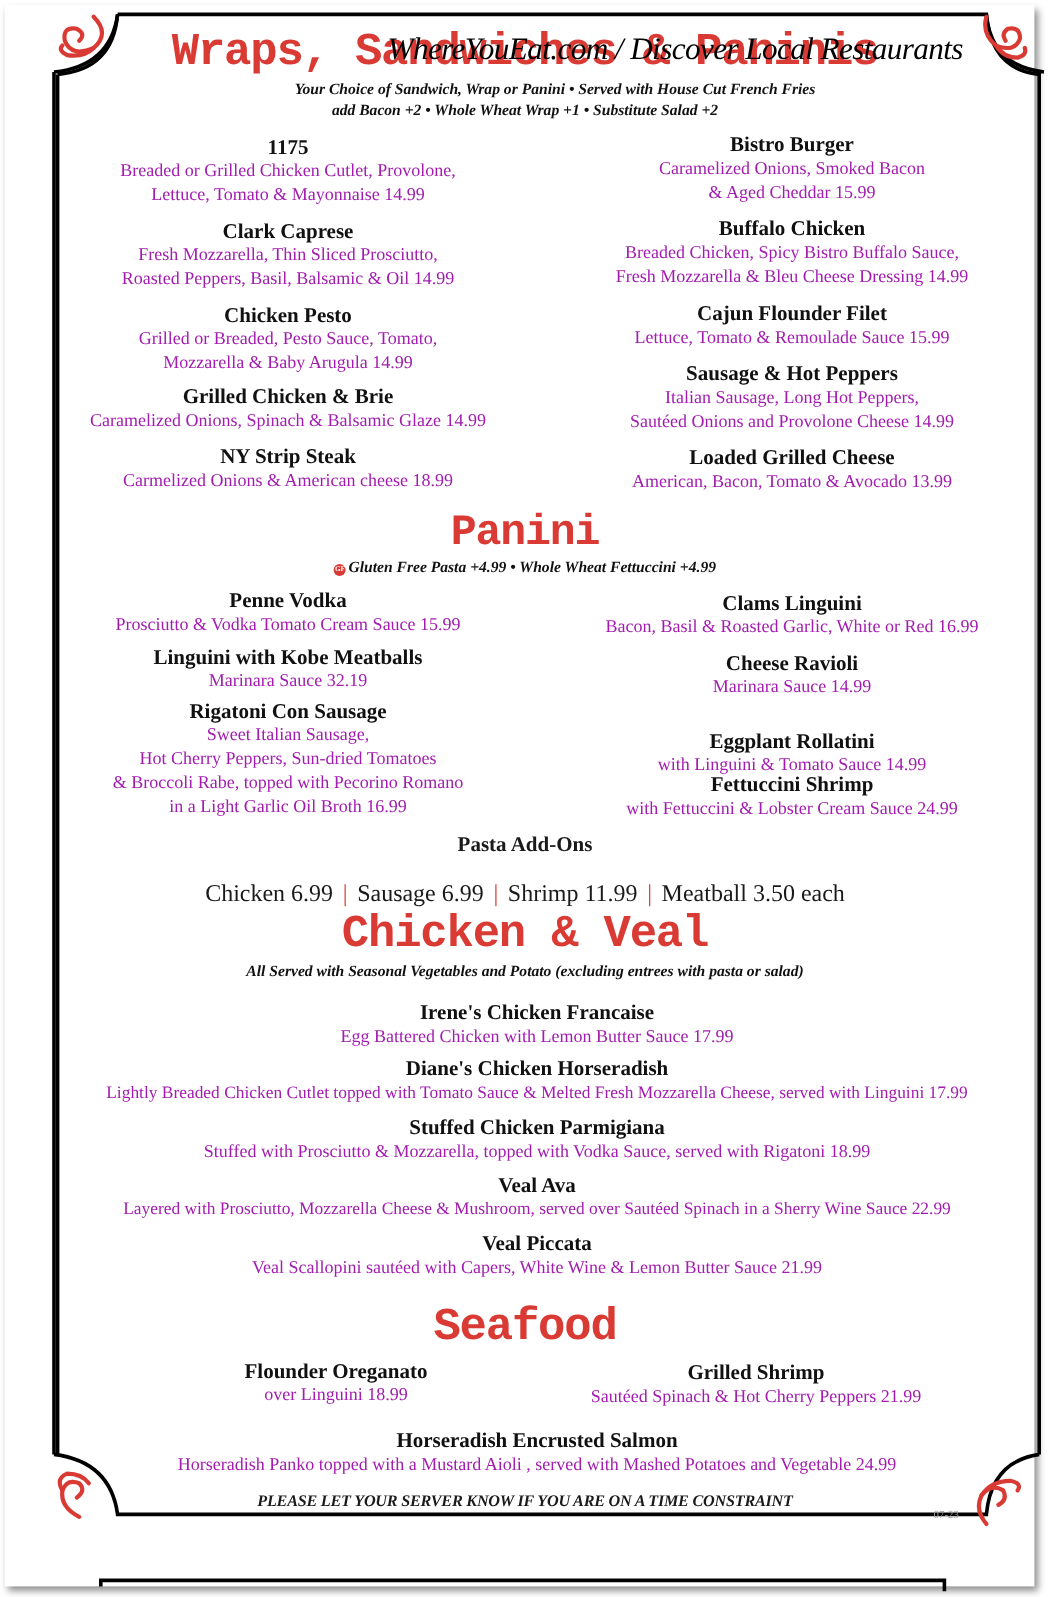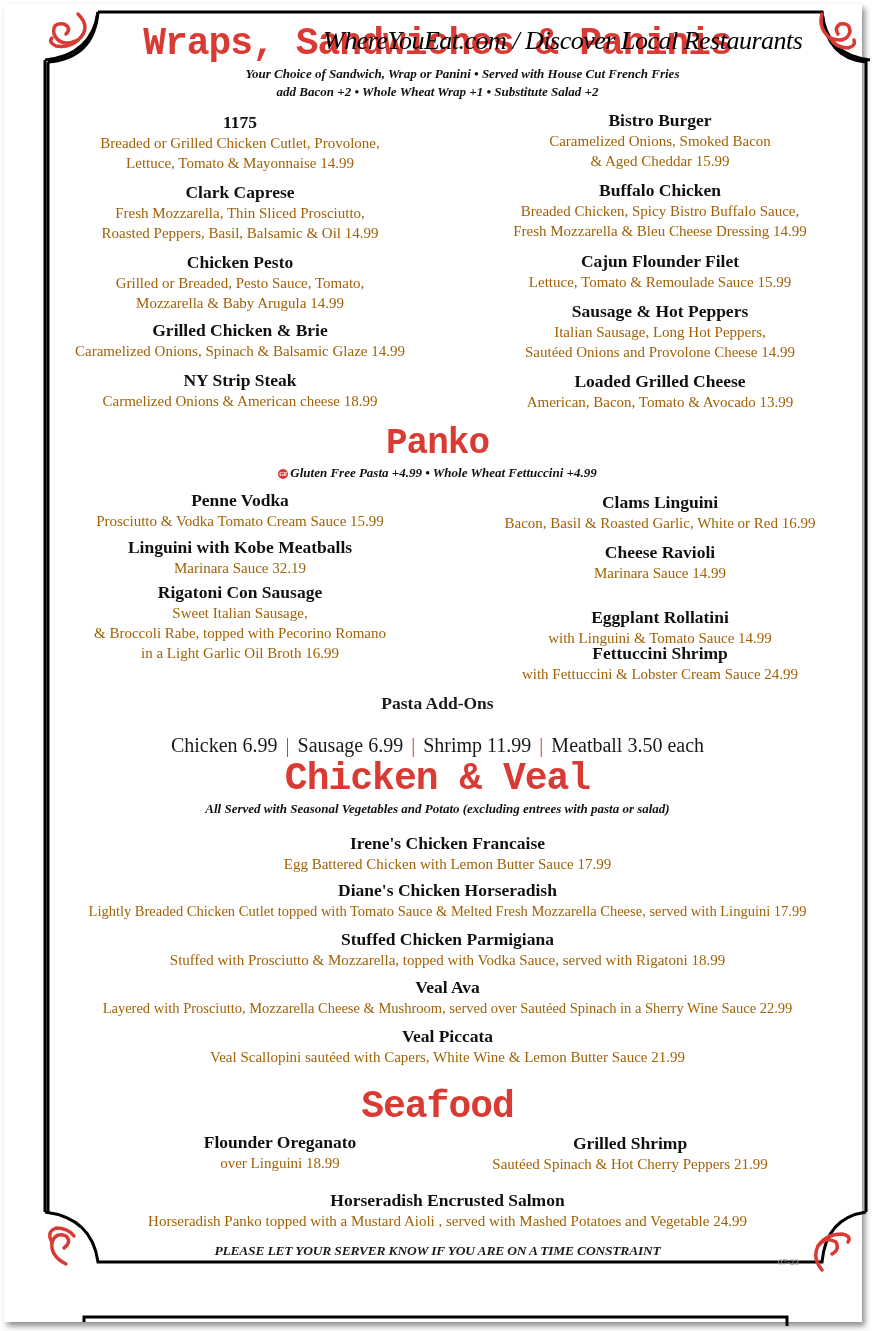--- a/index.html
+++ b/index.html
@@ -9,21 +9,21 @@
            box-shadow: 3px 4px 6px rgba(0,0,0,0.45); }
   .frame-svg { position: absolute; left: 0; top: 0; }
   .watermark { position: absolute; left: 323px; top: 26px; font-size: 26px; font-style: italic;
                color: #000; letter-spacing: -0.5px; white-space: nowrap; z-index: 5; }
   .section-title { position: absolute; left: 0; width: 875px; text-align: center; color: #d93a33;
                    font-weight: bold; font-family: Liberation Mono, monospace; letter-spacing: -1px; }
   .subline { position: absolute; left: 0; width: 875px; text-align: center; font-style: italic;
              font-weight: bold; font-size: 13px; color: #111; }
   .item { position: absolute; text-align: center; }
   .item .name { font-weight: bold; font-size: 17.5px; line-height: 21px; color: #111; }
-  .item .desc { font-size: 15px; line-height: 20px; color: #a16207; }
+  .item .desc { font-size: 15px; line-height: 20px; color: #a21caf; }
   .col-left { left: 60px; width: 360px; }
   .col-right { left: 480px; width: 360px; }
   .full { left: 60px; width: 775px; }
   .addons { position: absolute; left: 0; width: 875px; text-align: center; }
   .addons .name { font-weight: bold; font-size: 17.5px; }
   .addons .row { font-size: 20px; margin-top: 20px; }
   .addons .sep { color: #d93a33; margin: 0 8px; }
   .gf { display: inline-block; width: 10px; height: 10px; border-radius: 50%; background: #d93a33;
         color: #fff; font-size: 6px; line-height: 10px; text-align: center; font-style: normal;
         vertical-align: 1px; margin-right: 2px; }
@@ -109,36 +109,37 @@
 <div class="item col-right" style="top:301px">
   <div class="name">Sausage &amp; Hot Peppers</div>
   <div class="desc">Italian Sausage, Long Hot Peppers,</div>
   <div class="desc">Sautéed Onions and Provolone Cheese 14.99</div>
 </div>
 <div class="item col-right" style="top:371px">
   <div class="name">Loaded Grilled Cheese</div>
   <div class="desc">American, Bacon, Tomato &amp; Avocado 13.99</div>
 </div>
 
-<div class="section-title" style="top:424px;font-size:36px;line-height:40px;">Panko</div>
+<div class="section-title" style="top:424px;font-size:36px;line-height:40px;">Panini</div>
 <div class="subline" style="top:465px;">
   <span class="gf">GF</span><span>Gluten Free Pasta +4.99 • Whole Wheat Fettuccini +4.99</span>
 </div>
 
 <div class="item col-left" style="top:490px">
   <div class="name">Penne Vodka</div>
   <div class="desc">Prosciutto &amp; Vodka Tomato Cream Sauce  15.99</div>
 </div>
 <div class="item col-left" style="top:537px">
   <div class="name">Linguini with Kobe Meatballs</div>
   <div class="desc">Marinara Sauce 32.19</div>
 </div>
 <div class="item col-left" style="top:582px">
   <div class="name">Rigatoni Con Sausage</div>
   <div class="desc">Sweet Italian Sausage,</div>
+  <div class="desc">Hot Cherry Peppers, Sun-dried Tomatoes</div>
   <div class="desc">&amp; Broccoli Rabe, topped with Pecorino Romano</div>
   <div class="desc">in a Light Garlic Oil Broth  16.99</div>
 </div>
 
 <div class="item" style="top:492px;left:480px;width:360px">
   <div class="name">Clams Linguini</div>
   <div class="desc">Bacon, Basil &amp; Roasted Garlic, White or Red  16.99</div>
 </div>
 <div class="item col-right" style="top:542px">
   <div class="name">Cheese Ravioli</div>

